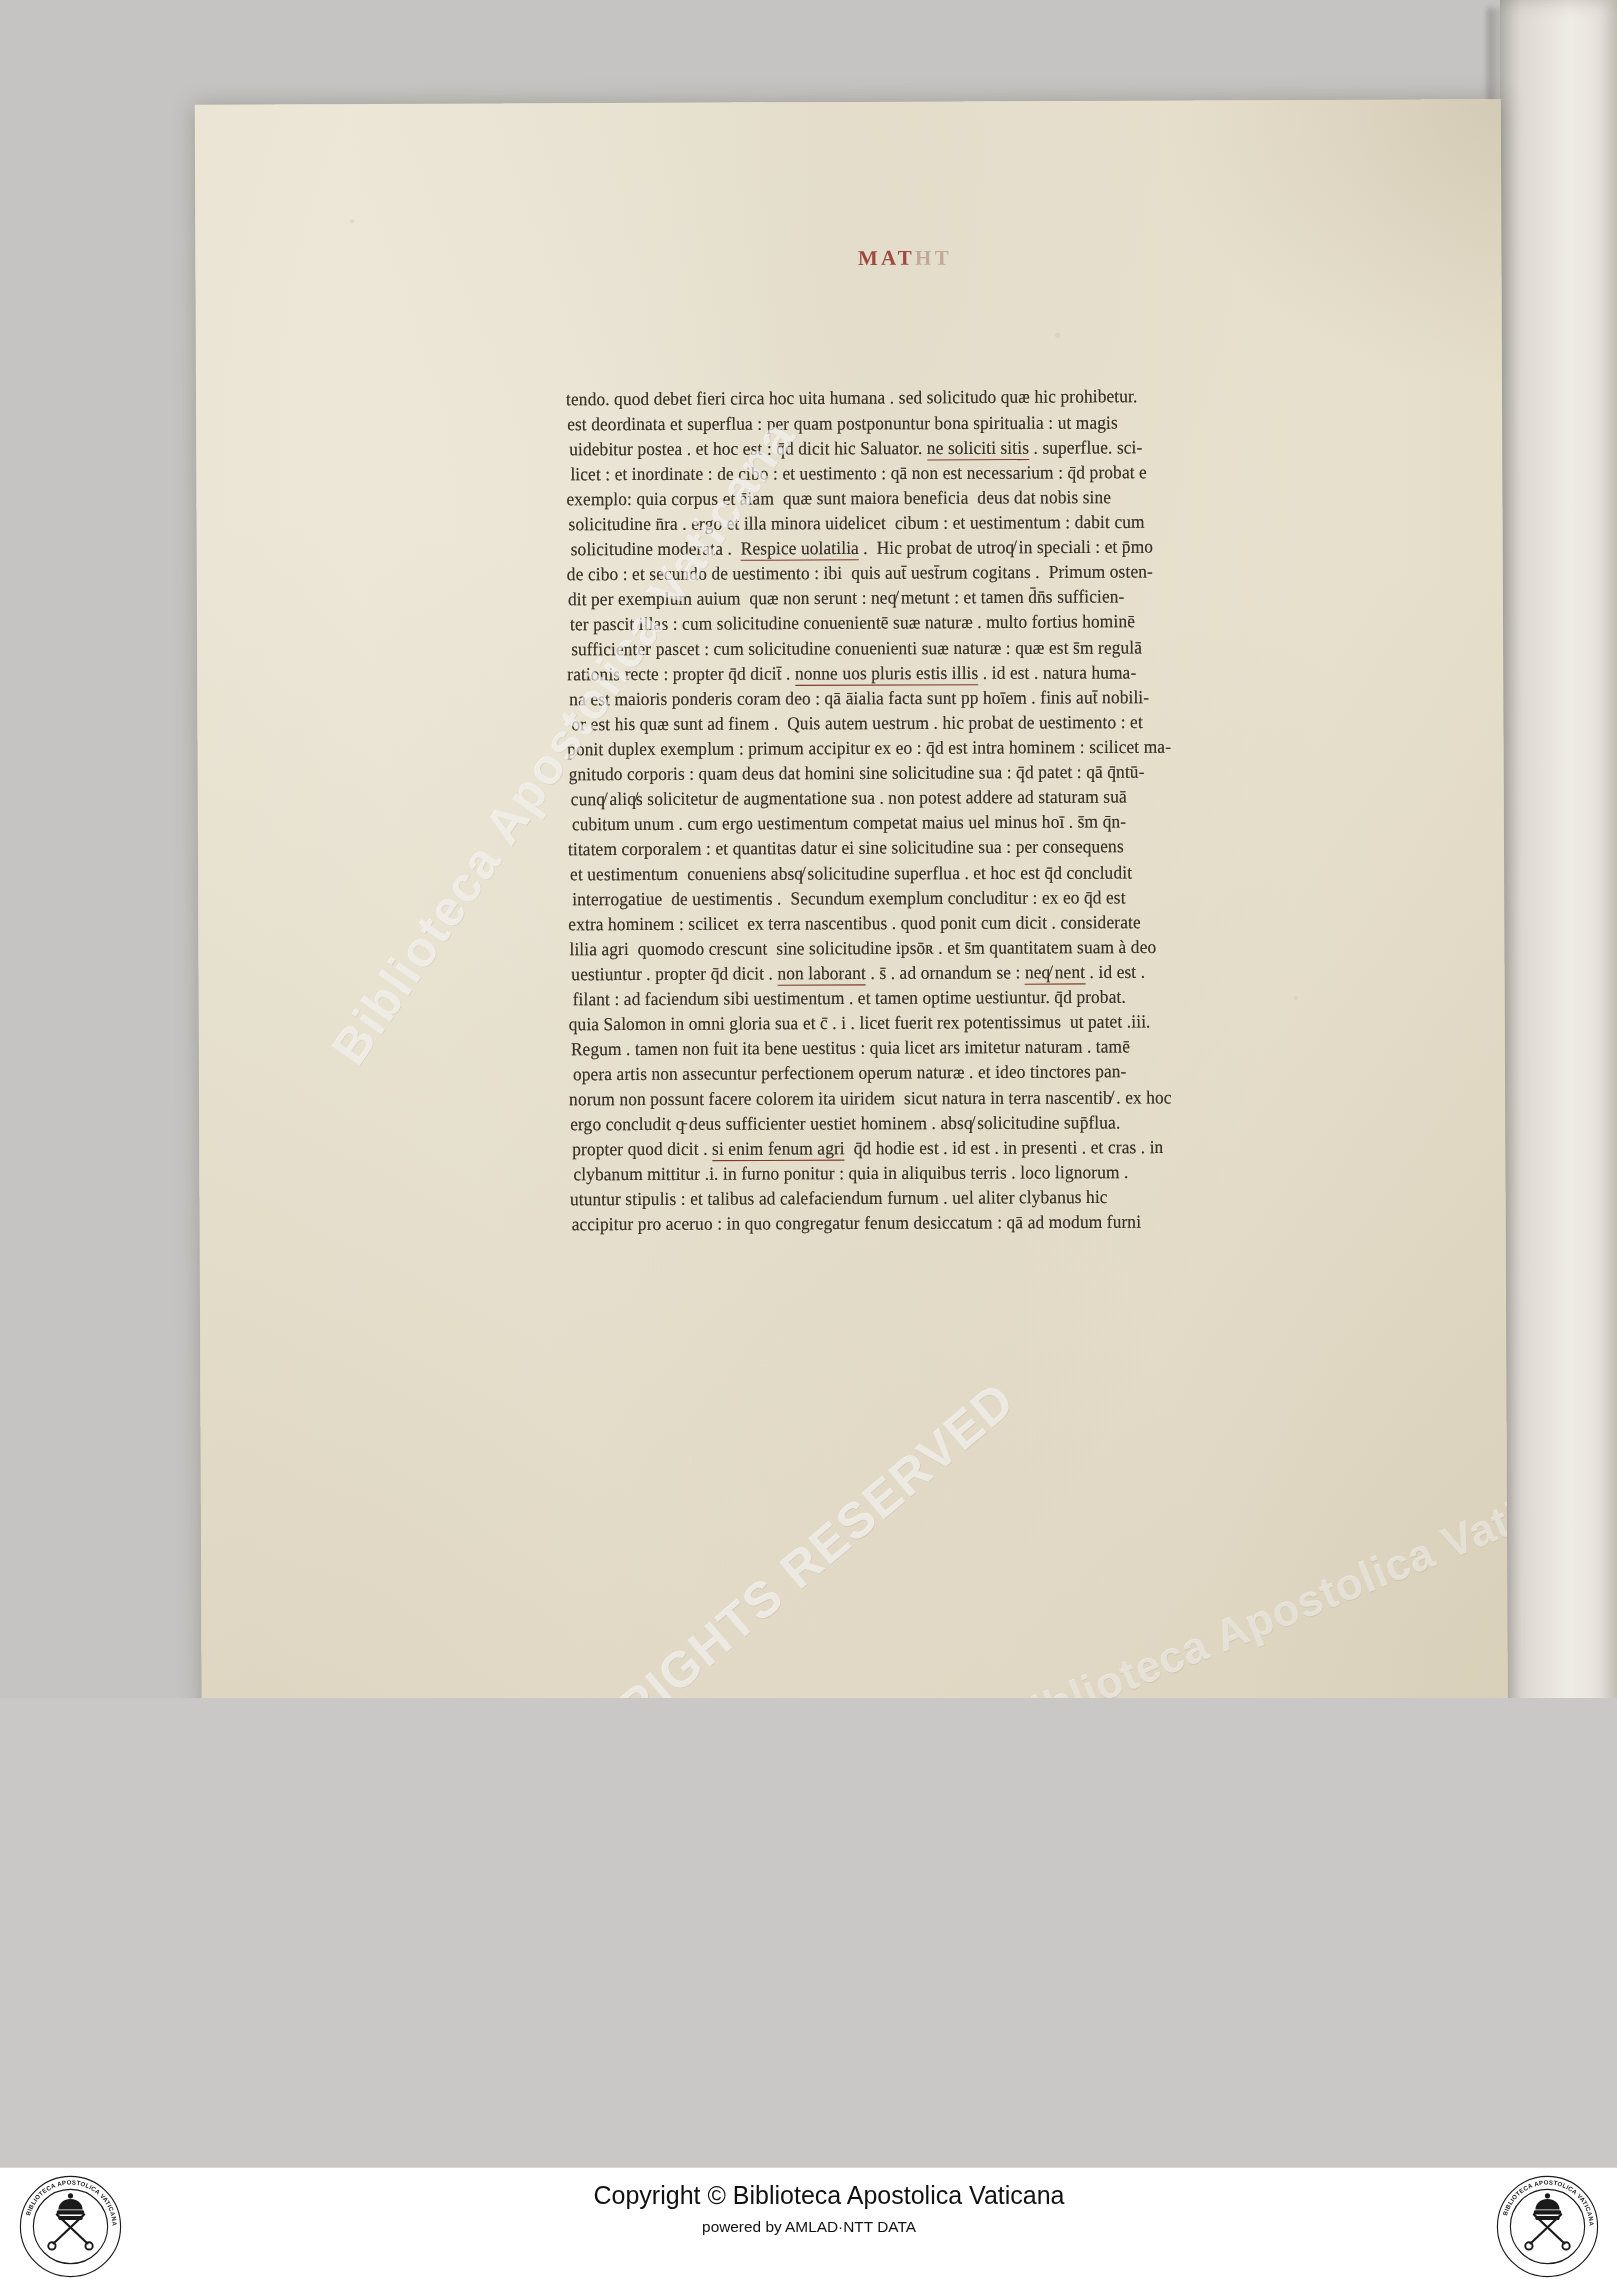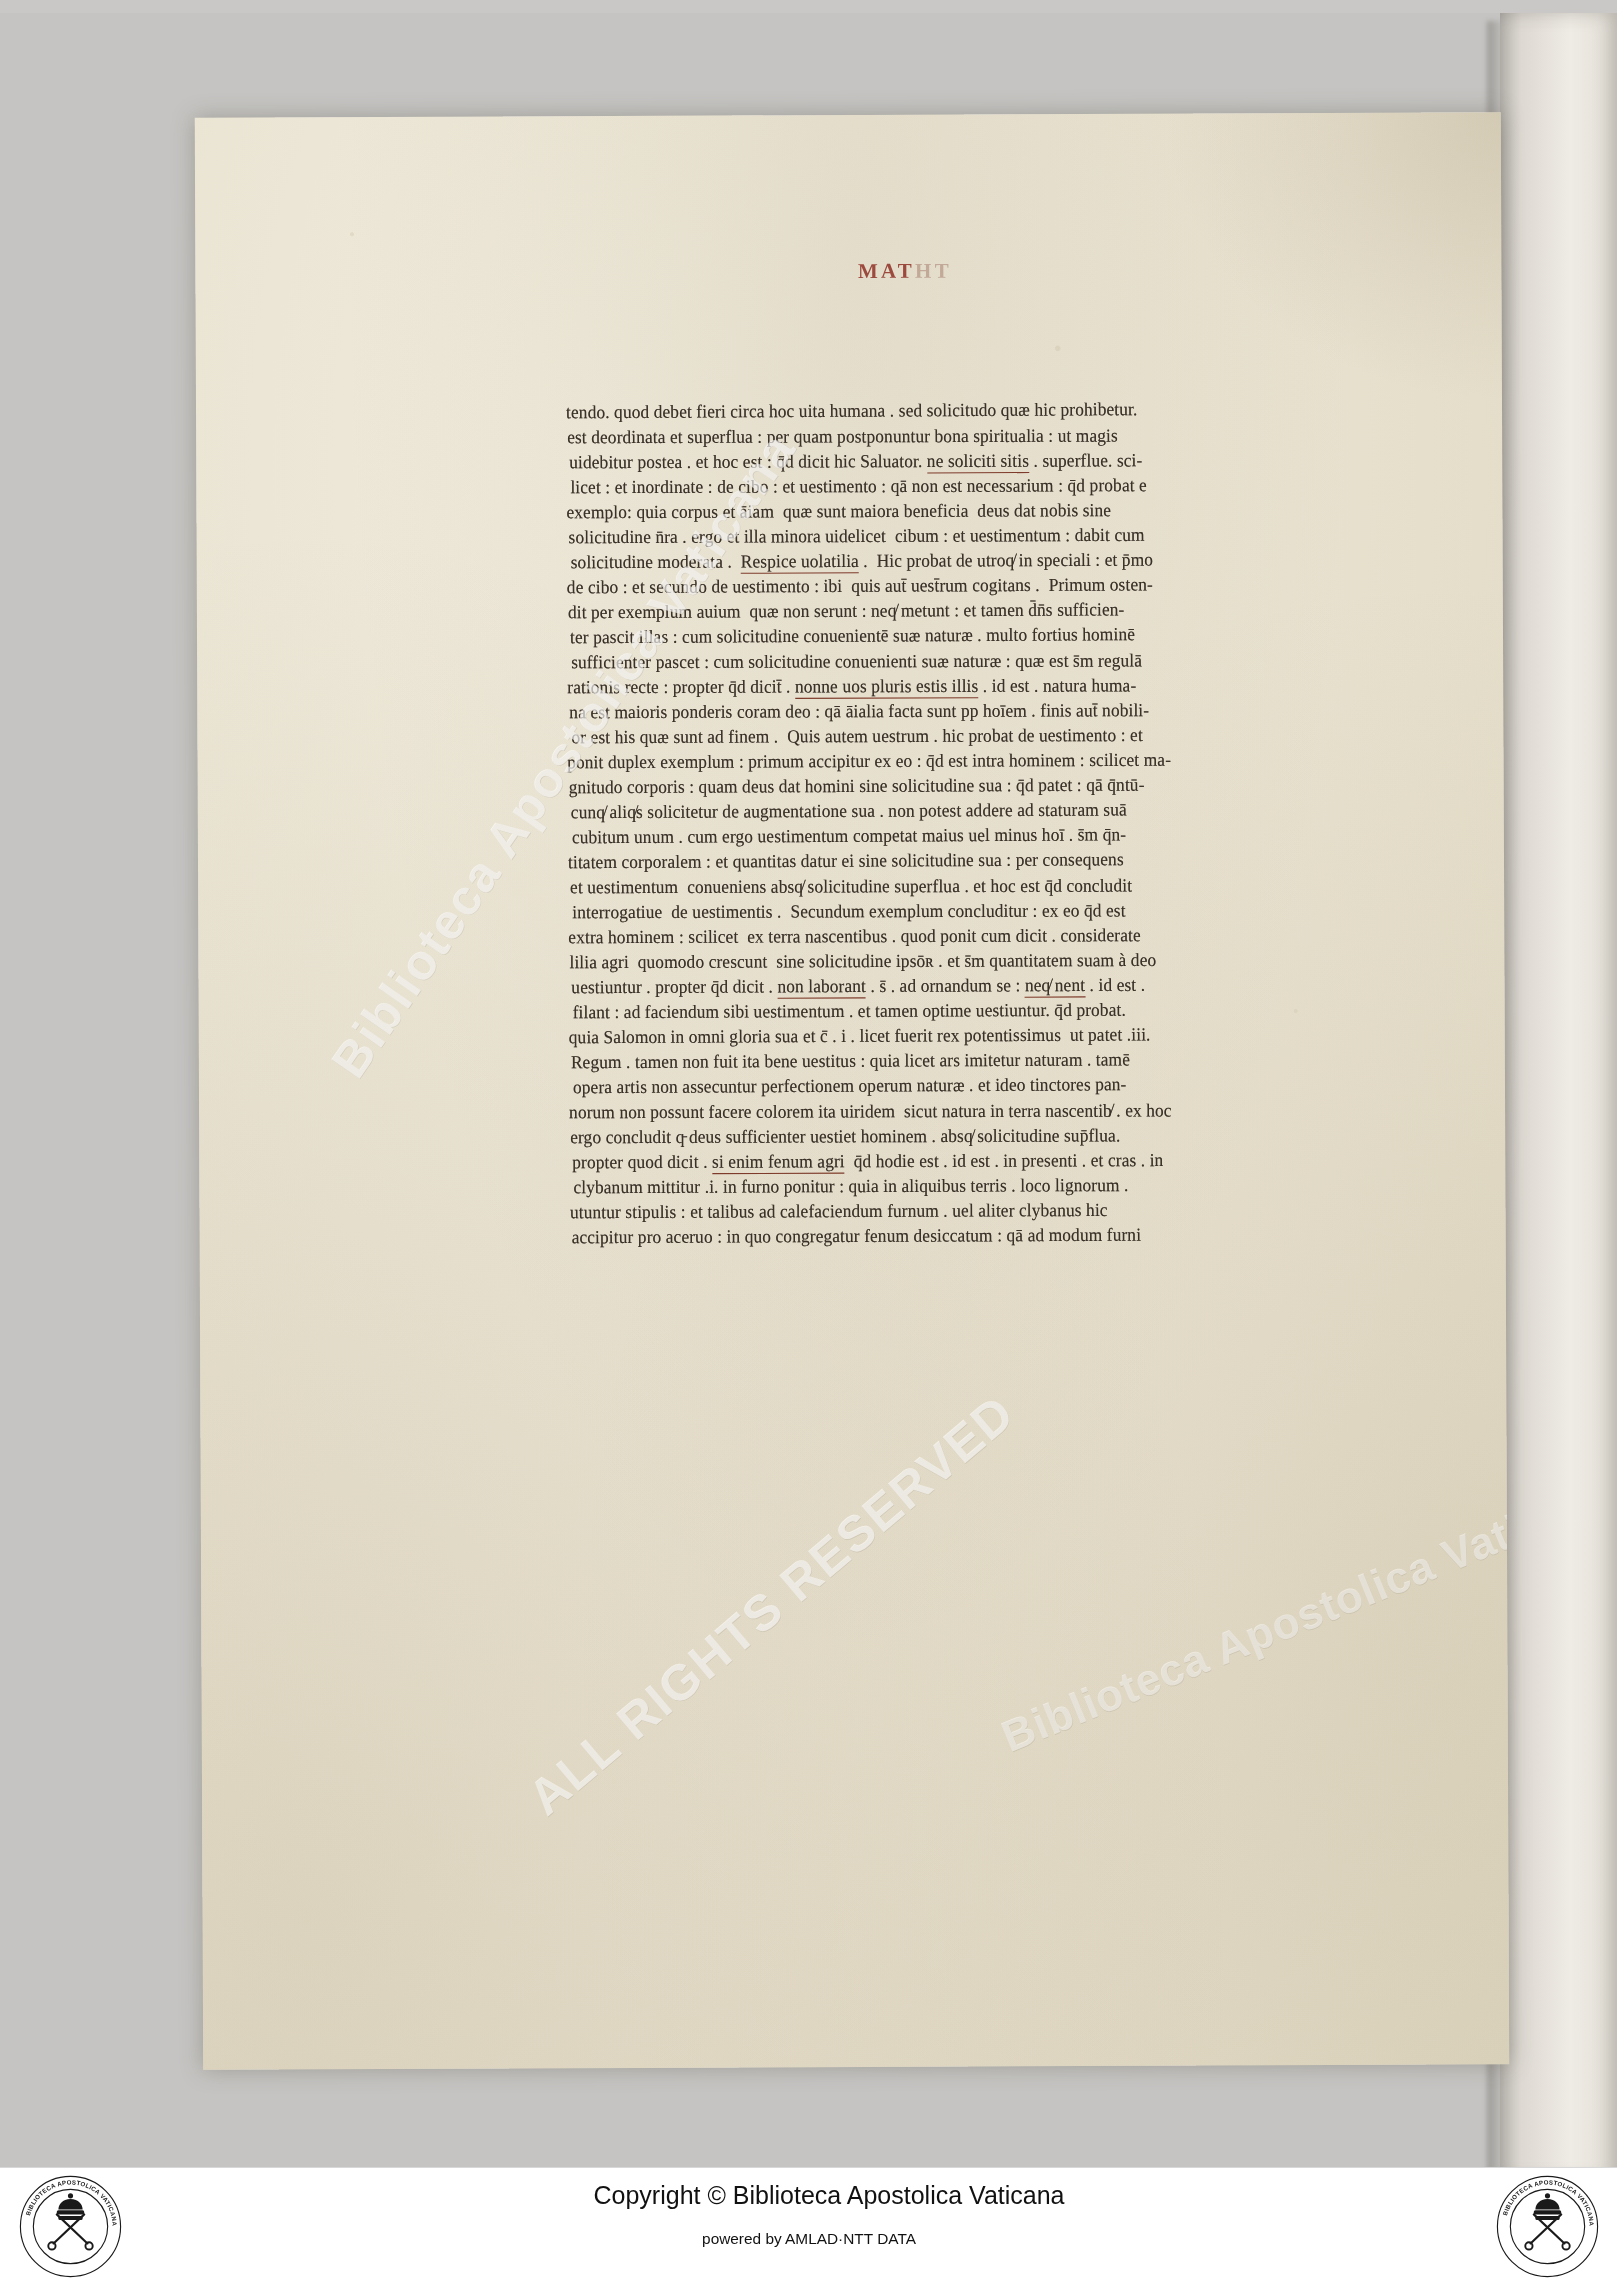--- a/index.html
+++ b/index.html
@@ -11,23 +11,23 @@
     width: 1618px;
     height: 2284px;
     font-family: "Liberation Serif", serif;
     overflow: hidden;
     position: relative;
   }
 
   
   #scan {
     position: absolute;
-    left: 0; top: 13px;
+    left: 0; top: 0;
     width: 1618px;
-    height: 2168px;
+    height: 1698px;
     background: linear-gradient(90deg,#c0bfbd 0%, #c6c5c3 3%, #cbcac8 100%);
     overflow: hidden;
   }
 
   
   #board {
     position: absolute;
     left: 0; top: 0;
     width: 1618px; height: 2168px;
     background: #c5c4c2;
@@ -182,21 +182,21 @@
   #footer-url {
     font-family: "Liberation Sans", sans-serif;
     font-size: 21px;
     color: #111;
     margin-top: 4.9px;
   }
   #footer-powered {
     font-family: "Liberation Sans", sans-serif;
     font-size: 15.4px;
     color: #111;
-    margin-top: 20px;
+    margin-top: 8px;
   }
 
   
   .emblem {
     position: absolute;
     width: 105px; height: 105px;
     top: 5.7px;
   }
   #emblem-left { left: 18px; }
   #emblem-right { right: 18px; }

